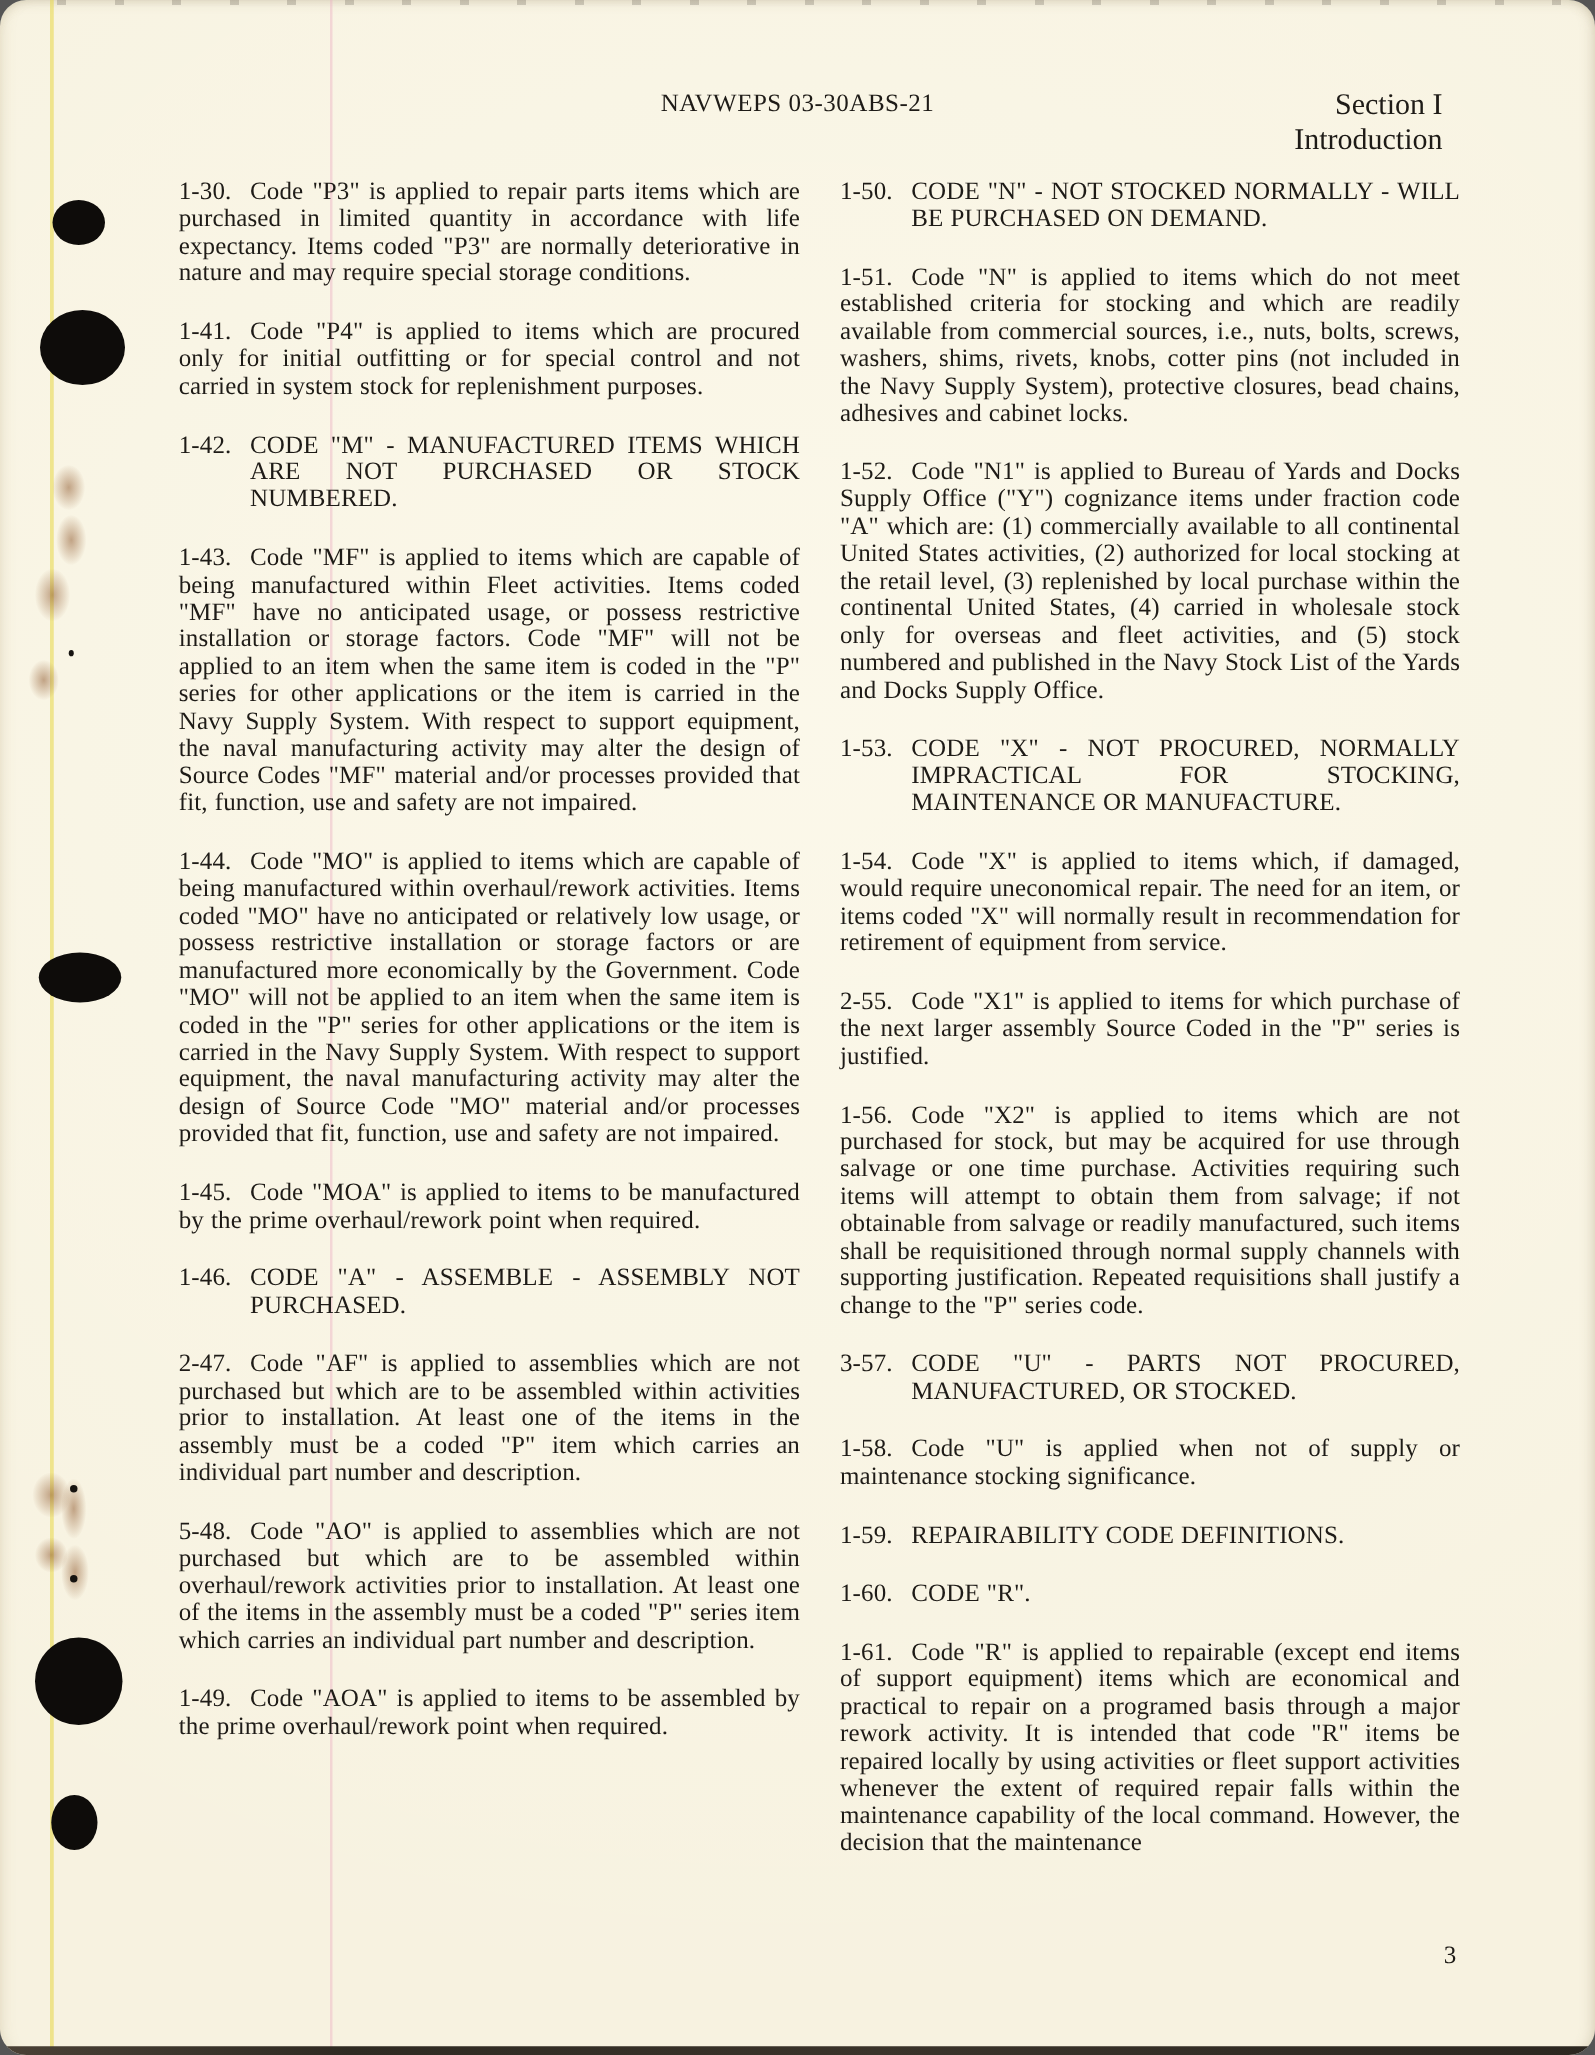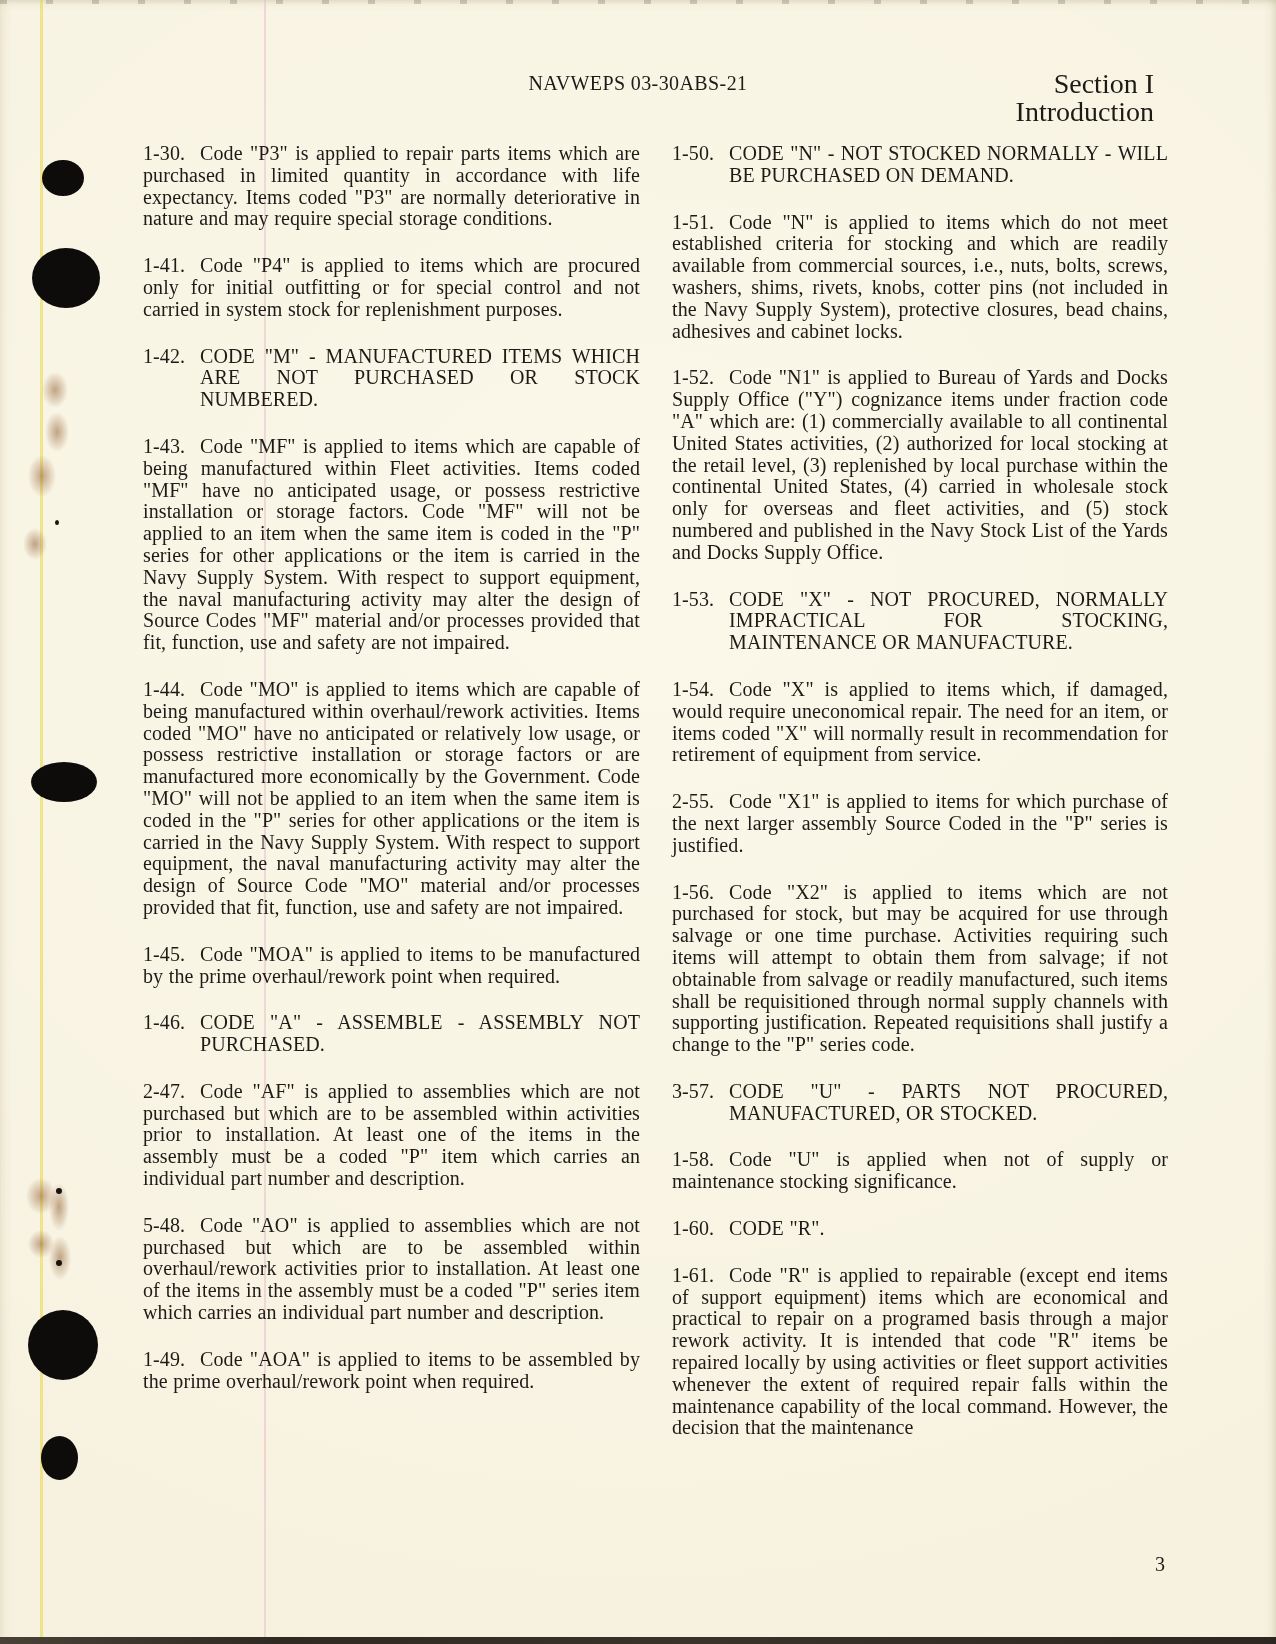--- a/index.html
+++ b/index.html
@@ -9,20 +9,21 @@
     margin:0 auto;
     background:
       radial-gradient(130% 90% at 50% 35%, rgba(255,253,242,0.55), rgba(255,253,242,0) 70%),
       #f7f2e0;
     overflow:hidden;
     font-family:"Liberation Serif","DejaVu Serif",serif;
     color:#1e1b17;
     box-shadow: inset -8px 0 12px -8px rgba(120,100,60,.30),
                 inset 8px 0 12px -8px rgba(160,140,90,.25),
                 inset 0 8px 10px -8px rgba(120,100,60,.25);
+    border-radius: 21px;
   }
   
   .edge-top{position:absolute;top:0;left:0;width:100%;height:4px;z-index:4;
     background:repeating-linear-gradient(90deg, rgba(45,38,30,.55) 0 7px, rgba(45,38,30,0) 7px 46px);
     opacity:.35;}
   .edge-bottom{position:absolute;bottom:0;left:0;width:100%;height:7px;z-index:4;
     background:linear-gradient(90deg,#4a4136,#2f2a22 22%,#3a332a 55%,#2c2720 100%);}
   .line-yellow{position:absolute;top:0;left:40px;width:3px;height:100%;z-index:1;
     background:rgba(232,215,70,.55);}
   .line-pink{position:absolute;top:0;left:264px;width:2px;height:100%;z-index:1;
@@ -44,21 +45,21 @@
   .st7{left:28px;top:1230px;width:26px;height:28px;}
   .st8{left:49px;top:1236px;width:22px;height:44px;}
   .speck{position:absolute;z-index:3;background:#161310;border-radius:50%;width:6px;height:6px;}
   .sp1{left:56px;top:1188px;}
   .sp2{left:56px;top:1260px;}
   .sp3{left:55px;top:520px;width:4px;height:5px;}
   
   .doc-number{position:absolute;top:72px;left:0;width:1276px;text-align:center;
     font-size:20px;letter-spacing:.4px;z-index:2;}
   .header-right{position:absolute;top:70px;right:122px;text-align:right;
-    font-size:28px;line-height:28px;z-index:2;}
+    font-size:24px;line-height:28px;z-index:2;}
   
   .col{position:absolute;top:143px;width:497px;font-size:20px;line-height:21.8px;
     letter-spacing:.1px;word-spacing:.5px;z-index:2;}
   .col-left{left:143px;}
   .col-right{left:672px;width:496px;}
   .para{margin:0 0 25px 0;text-align:justify;}
   .para.heading{padding-left:57px;text-indent:-57px;}
   .pnum{display:inline-block;width:57px;text-indent:0;}
   .page-number{position:absolute;left:1155px;top:1553px;font-size:20px;z-index:2;}
 </style>
@@ -109,19 +110,20 @@
   <div class="col col-right" id="col-right">
       <p class="para heading"><span class="pnum">1-50.</span><span>CODE "N" - NOT STOCKED NORMALLY - WILL BE PURCHASED ON DEMAND.</span></p>
       <p class="para body"><span class="pnum">1-51.</span><span>Code "N" is applied to items which do not meet established criteria for stocking and which are readily available from commercial sources, i.e., nuts, bolts, screws, washers, shims, rivets, knobs, cotter pins (not included in the Navy Supply System), protective closures, bead chains, adhesives and cabinet locks.</span></p>
       <p class="para body"><span class="pnum">1-52.</span><span>Code "N1" is applied to Bureau of Yards and Docks Supply Office ("Y") cognizance items under fraction code "A" which are:  (1) commercially available to all continental United States activities, (2) authorized for local stocking at the retail level, (3) replenished by local purchase within the continental United States, (4) carried in wholesale stock only for overseas and fleet activities, and (5) stock numbered and published in the Navy Stock List of the Yards and Docks Supply Office.</span></p>
       <p class="para heading"><span class="pnum">1-53.</span><span>CODE "X" - NOT PROCURED, NORMALLY IMPRACTICAL FOR STOCKING, MAINTENANCE OR MANUFACTURE.</span></p>
       <p class="para body"><span class="pnum">1-54.</span><span>Code "X" is applied to items which, if damaged, would require uneconomical repair.  The need for an item, or items coded "X" will normally result in recommendation for retirement of equipment from service.</span></p>
       <p class="para body"><span class="pnum">2-55.</span><span>Code "X1" is applied to items for which purchase of the next larger assembly Source Coded in the "P" series is justified.</span></p>
       <p class="para body"><span class="pnum">1-56.</span><span>Code "X2" is applied to items which are not purchased for stock, but may be acquired for use through salvage or one time purchase.  Activities requiring such items will attempt to obtain them from salvage; if not obtainable from salvage or readily manufactured, such items shall be requisitioned through normal supply channels with supporting justification.  Repeated requisitions shall justify a change to the "P" series code.</span></p>
       <p class="para heading"><span class="pnum">3-57.</span><span>CODE "U" - PARTS NOT PROCURED, MANUFACTURED, OR STOCKED.</span></p>
       <p class="para body"><span class="pnum">1-58.</span><span>Code "U" is applied when not of supply or maintenance stocking significance.</span></p>
+      <p class="para heading"><span class="pnum">1-59.</span><span>REPAIRABILITY CODE DEFINITIONS.</span></p>
       <p class="para heading"><span class="pnum">1-60.</span><span>CODE "R".</span></p>
       <p class="para body"><span class="pnum">1-61.</span><span>Code "R" is applied to repairable (except end items of support equipment) items which are economical and practical to repair on a programed basis through a major rework activity.  It is intended that code "R" items be repaired locally by using activities or fleet support activities whenever the extent of required repair falls within the maintenance capability of the local command.  However, the decision that the maintenance</span></p>
     </div>
 
   <div class="page-number">3</div>
   <div class="edge-bottom"></div>
 </div>
 
 </body></html>

